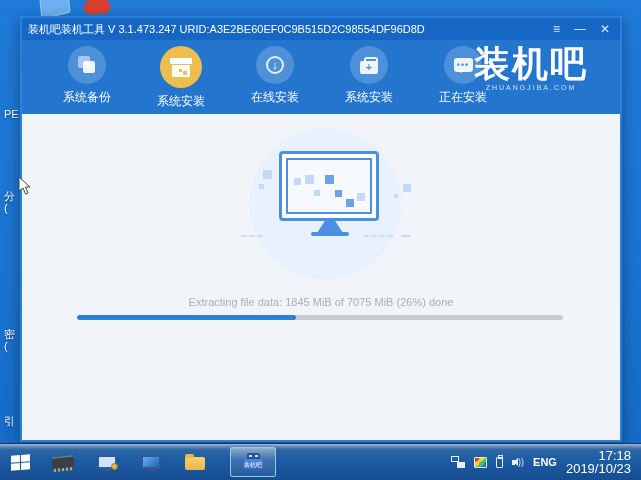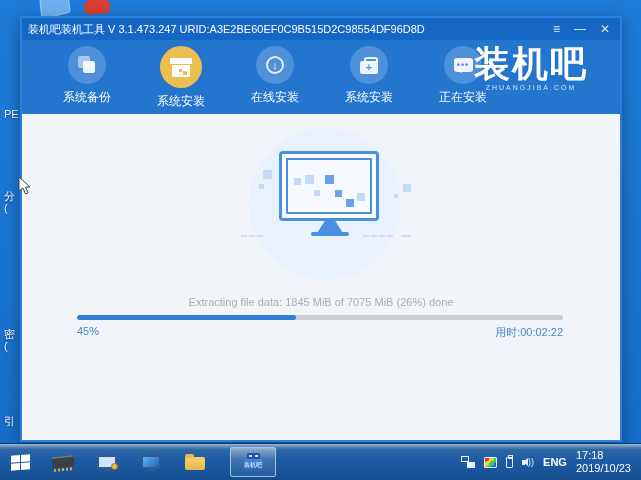--- a/index.html
+++ b/index.html
@@ -120,21 +120,21 @@
   .tr-net i { position:absolute; width:8px; height:6px; border:1px solid #e8eef5; background:transparent; }
   .tr-net .a { left:0; top:0; } .tr-net .b { right:0; bottom:0; background:#e8eef5; }
   .tr-color { width:13px; height:11px; border:1px solid #e8eef5; border-radius:1px;
     background:linear-gradient(135deg,#e33 0 25%,#fc3 25% 50%,#3c6 50% 75%,#36c 75% 100%); }
   .tr-usb { width:7px; height:11px; border:1px solid #e8eef5; border-radius:1px; position:relative; }
   .tr-usb:after { content:""; position:absolute; top:-3px; left:1px; width:3px; height:2px; border:1px solid #e8eef5; }
   .tr-spk { display:flex; align-items:center; color:#e8eef5; font-size:9px; }
   .tr-spk .cone { width:0; height:0; border:4px solid transparent; border-right:5px solid #e8eef5; }
   .tr-spk .box { width:3px; height:5px; background:#e8eef5; margin-right:-6px; }
   .tr-lang { color:#fff; font-size:11px; font-weight:bold; }
-  .tr-clock { text-align:left; color:#fff; font-size:11px; line-height:13px; padding-right:4px; }
+  .tr-clock { text-align:right; color:#fff; font-size:13px; line-height:13px; padding-right:4px; }
 </style>
 </head>
 <body>
 
 <div class="desktop">
   <div class="dt-icon-blue"></div>
   <div class="dt-icon-red"></div>
   <div class="dt-frag f0">PE</div>
   <div class="dt-frag f1">分</div>
   <div class="dt-frag f2">(</div>
@@ -224,24 +224,20 @@
       <div class="dash dl"></div>
       <div class="dash dr"></div>
       <div class="dash dr2"></div>
     </div>
 
     <div class="status-en">Extracting file data: 1845 MiB of 7075 MiB (26%) done</div>
 
     <div class="pbar">
       <div class="pbar-fill" style="width: 45%;"></div>
     </div>
-    <div class="pbar-row">
-      <span>45%</span>
-      <span>用时:00:02:22</span>
-    </div>
   </div>
 </div>
 
 <div class="cursor">
   <svg width="14" height="20" viewBox="0 0 14 20">
     <path d="M1,1 L1,15 L5,12 L7.5,18 L10,17 L7.5,11 L12,11 Z" fill="#fff" stroke="#444" stroke-width="1"></path>
   </svg>
 </div>
 
 <div class="taskbar">

